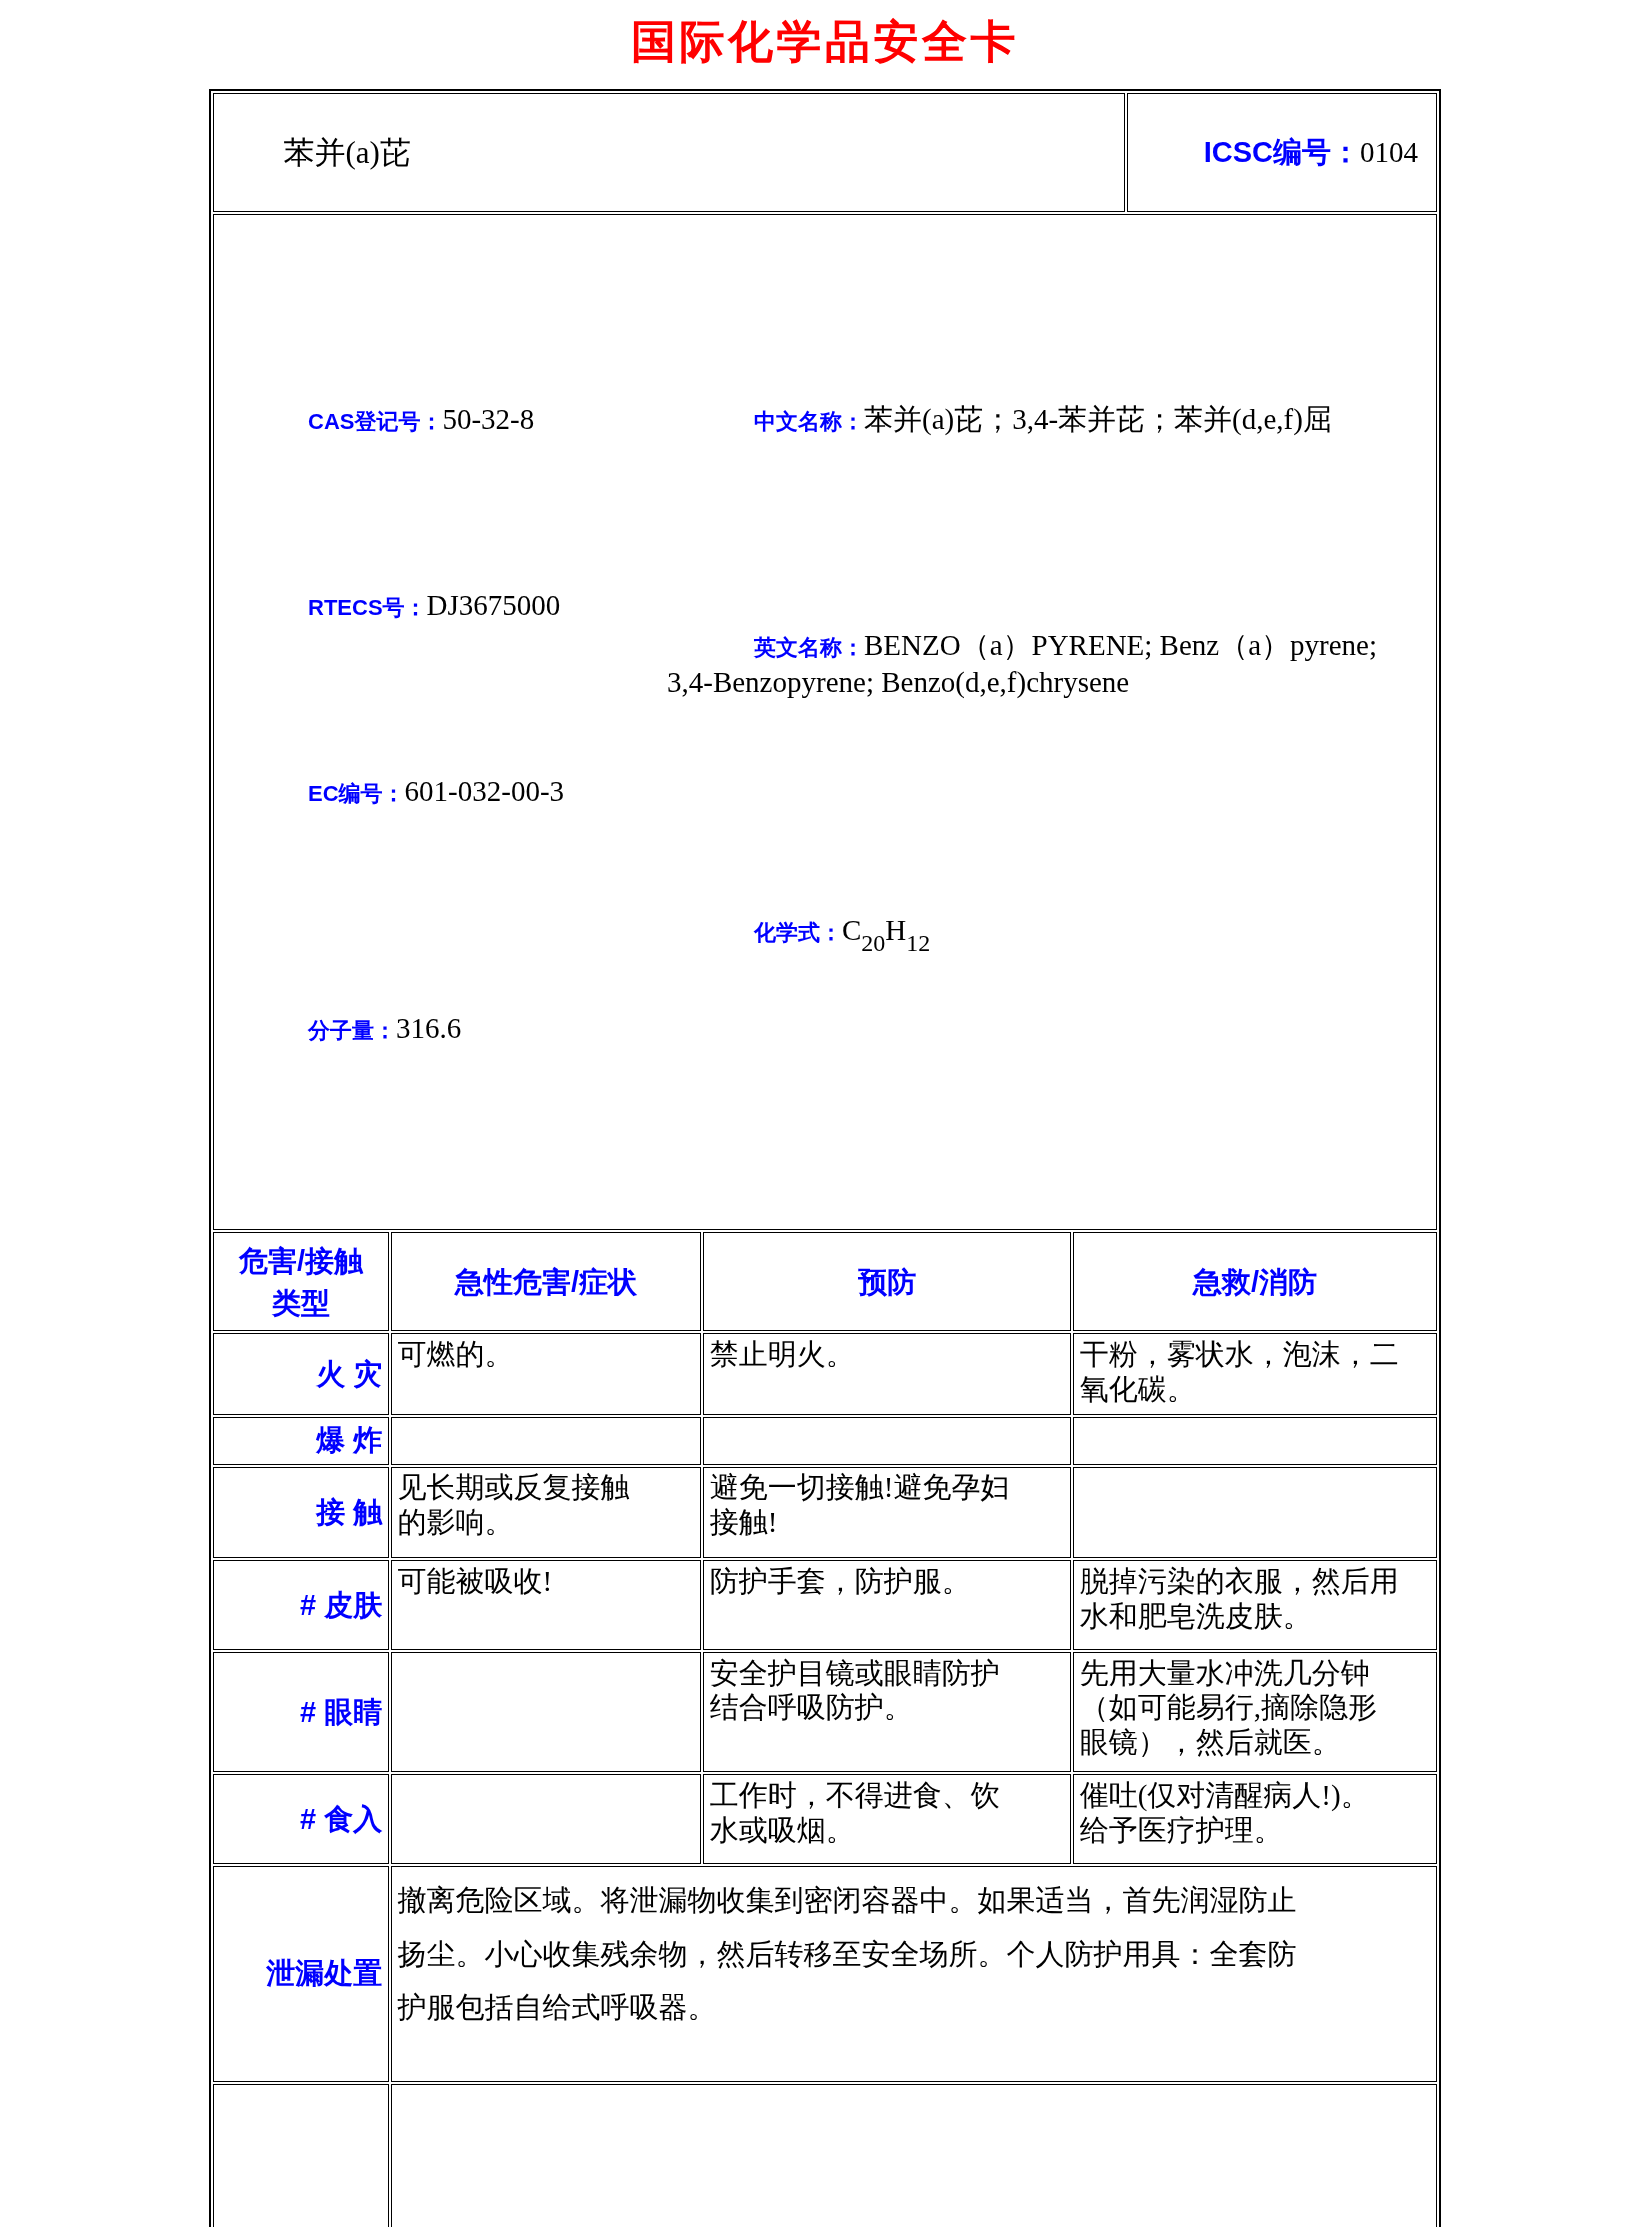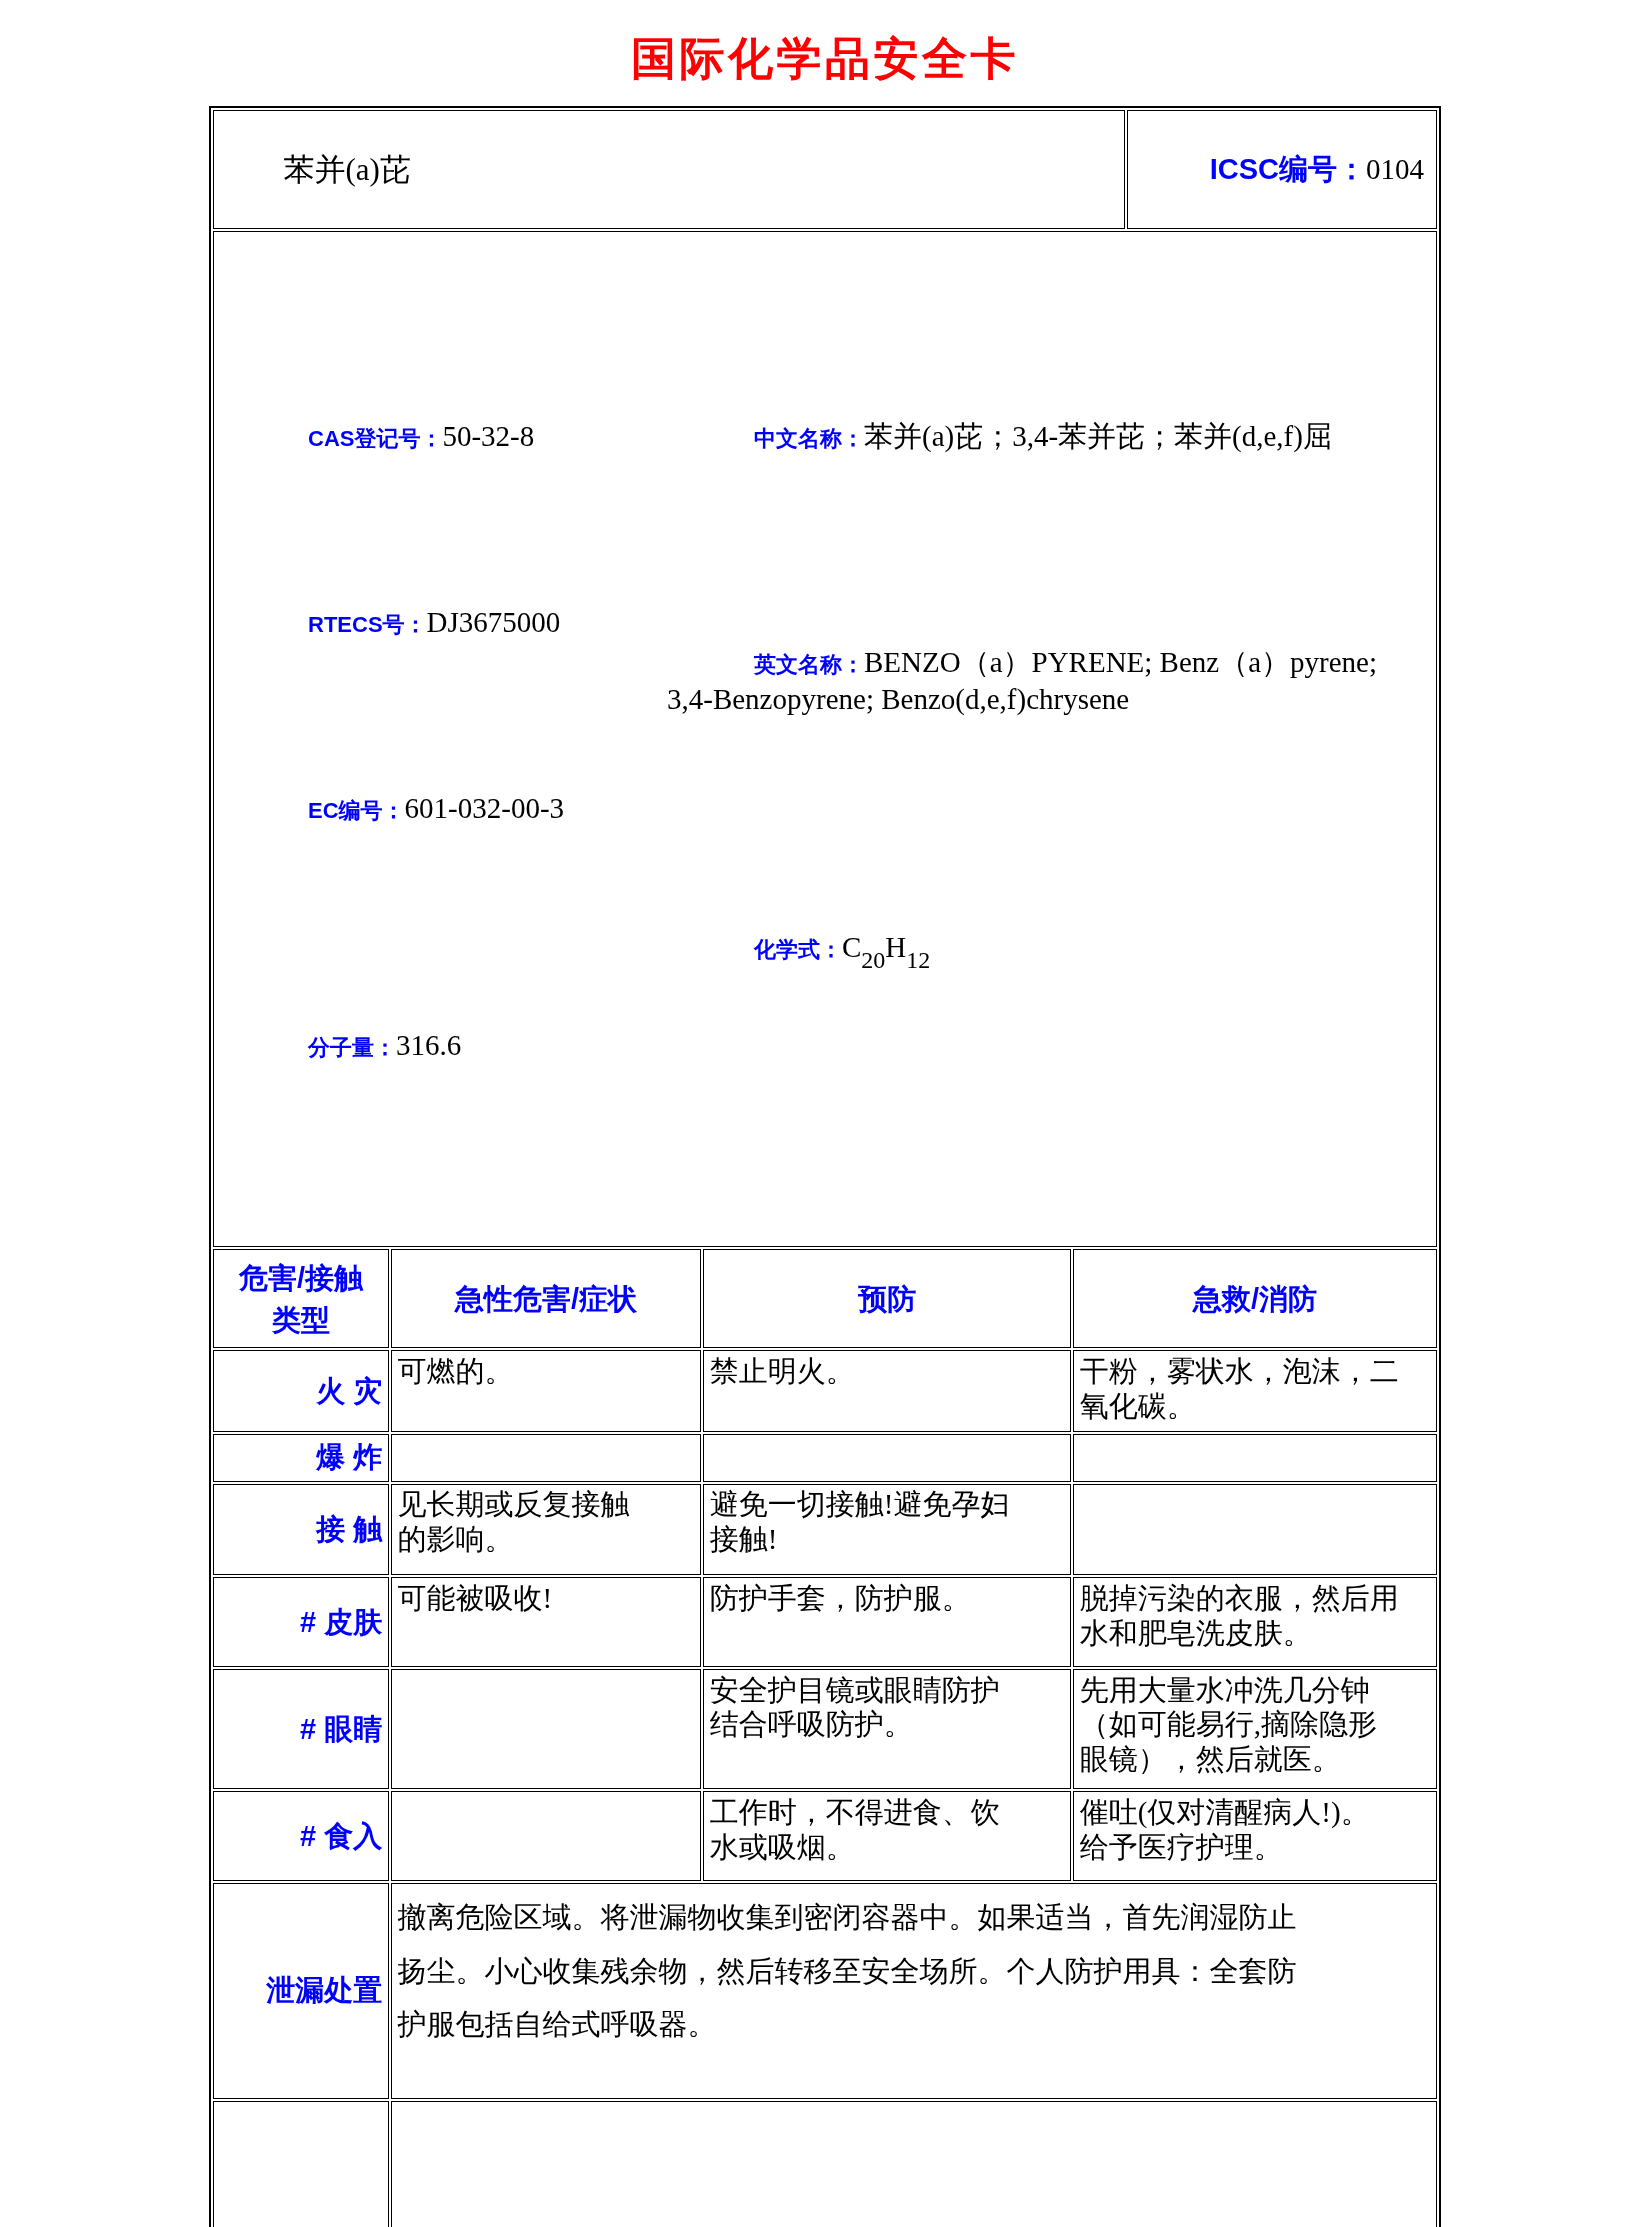--- a/index.html
+++ b/index.html
@@ -2,21 +2,21 @@
 <html style="font-size:11px"><head>
 <meta charset="utf-8">
 <style>
   html,body{margin:0;padding:0;background:#ffffff;}
   body{
     width:1650px;height:2227px;position:relative;
     font-family:"Liberation Serif","DejaVu Serif",serif;
     color:#000;
   }
   .doc-title{
-    padding-top:29px;
+    padding-top:12px;
     text-align:center;
     color:#ff0000;
     font-family:"Liberation Sans","DejaVu Sans",sans-serif;
     font-weight:900;
     font-size:45px;
     letter-spacing:3.5px;
     margin-bottom:16.7px;
   }
   table.card{
     margin:0 auto;
@@ -36,21 +36,21 @@
     white-space:pre-wrap;
     word-break:break-word;
     overflow:hidden;
   }
   .blue{
     color:#0000ff;
     font-family:"Liberation Sans","DejaVu Sans",sans-serif;
     font-weight:bold;
   }
   td.name-cell{vertical-align:middle;font-size:31px;padding-left:23px;}
-  td.icsc-cell{vertical-align:middle;text-align:right;padding-right:12px;font-size:29px;}
+  td.icsc-cell{vertical-align:middle;text-align:right;padding-right:18px;font-size:29px;}
   td.info-cell{padding:12.5px 7px 7px 7px;}
   .info-grid{display:flex;width:100%;}
   .info-left{width:446px;flex:0 0 446px;}
   .info-right{flex:1;}
   .info-line{margin-bottom:9.8px;font-size:29px;line-height:35px;}
   .info-line .blue{font-size:22px;}
   .mw-line{margin-top:50px;margin-bottom:0;}
   .en-line{margin-top:40px;}
   .formula-line{margin-top:64px;margin-bottom:0;}
   .sub{font-size:24px;position:relative;top:0.45em;}

